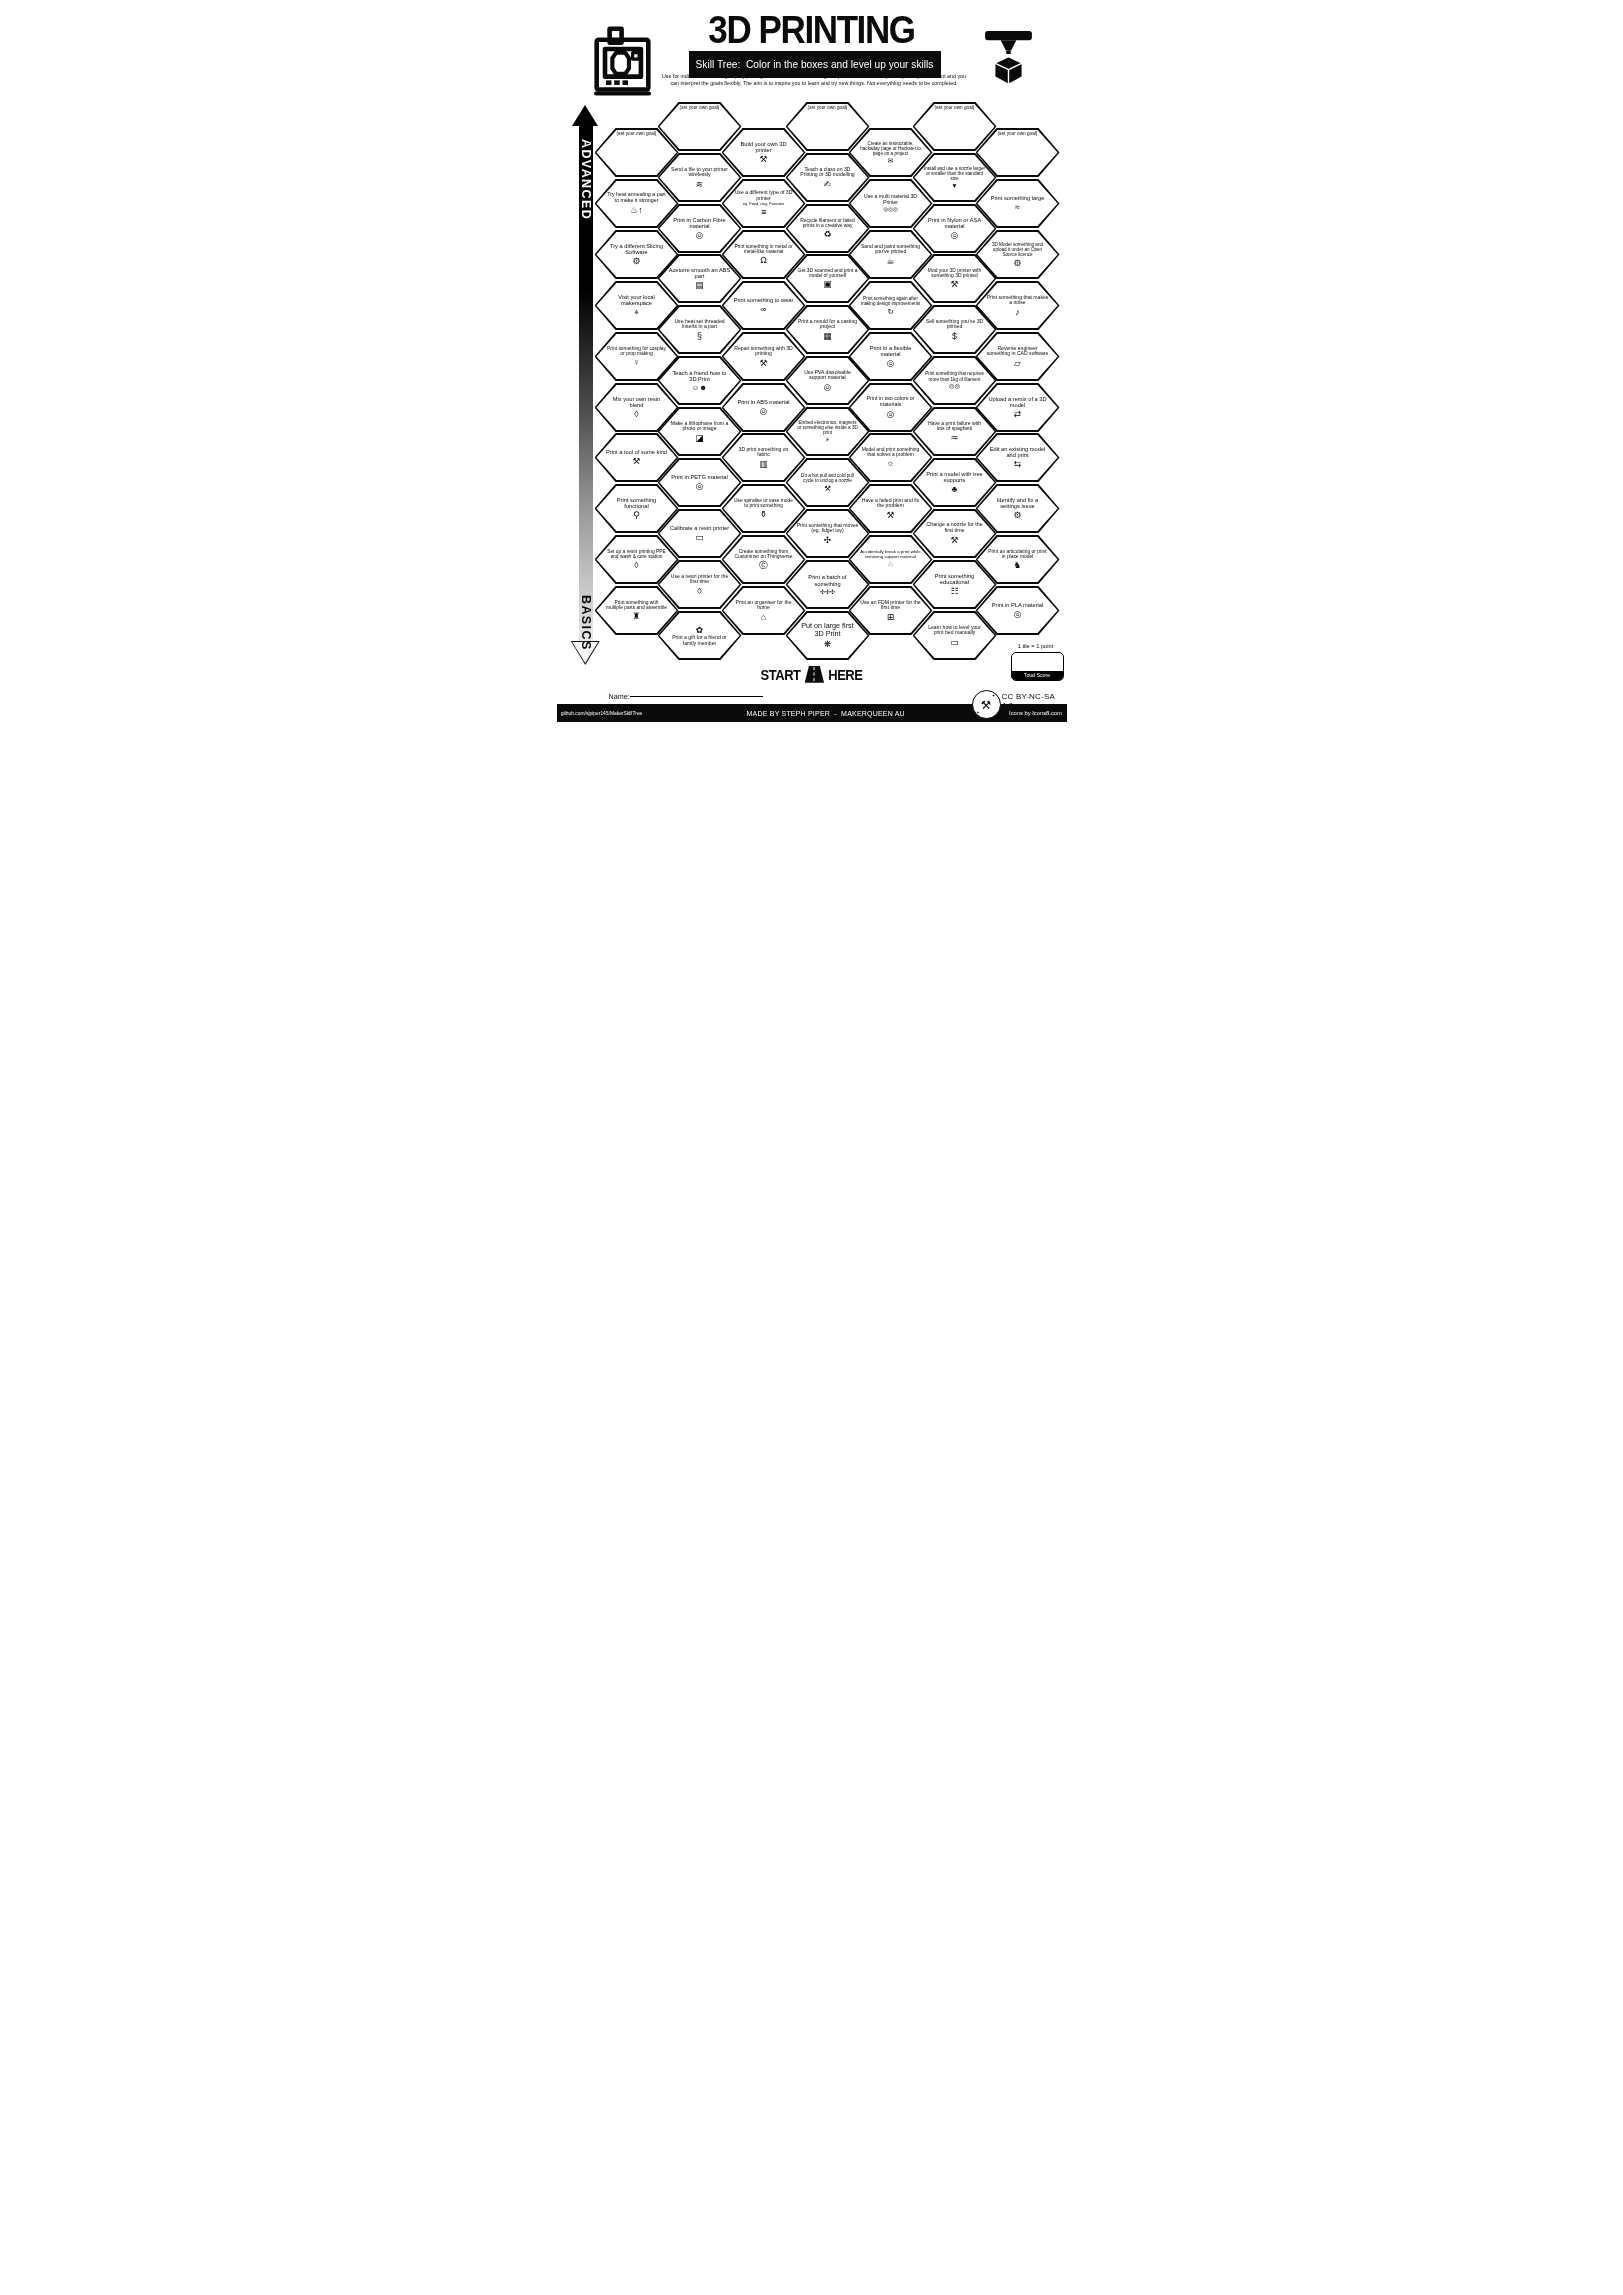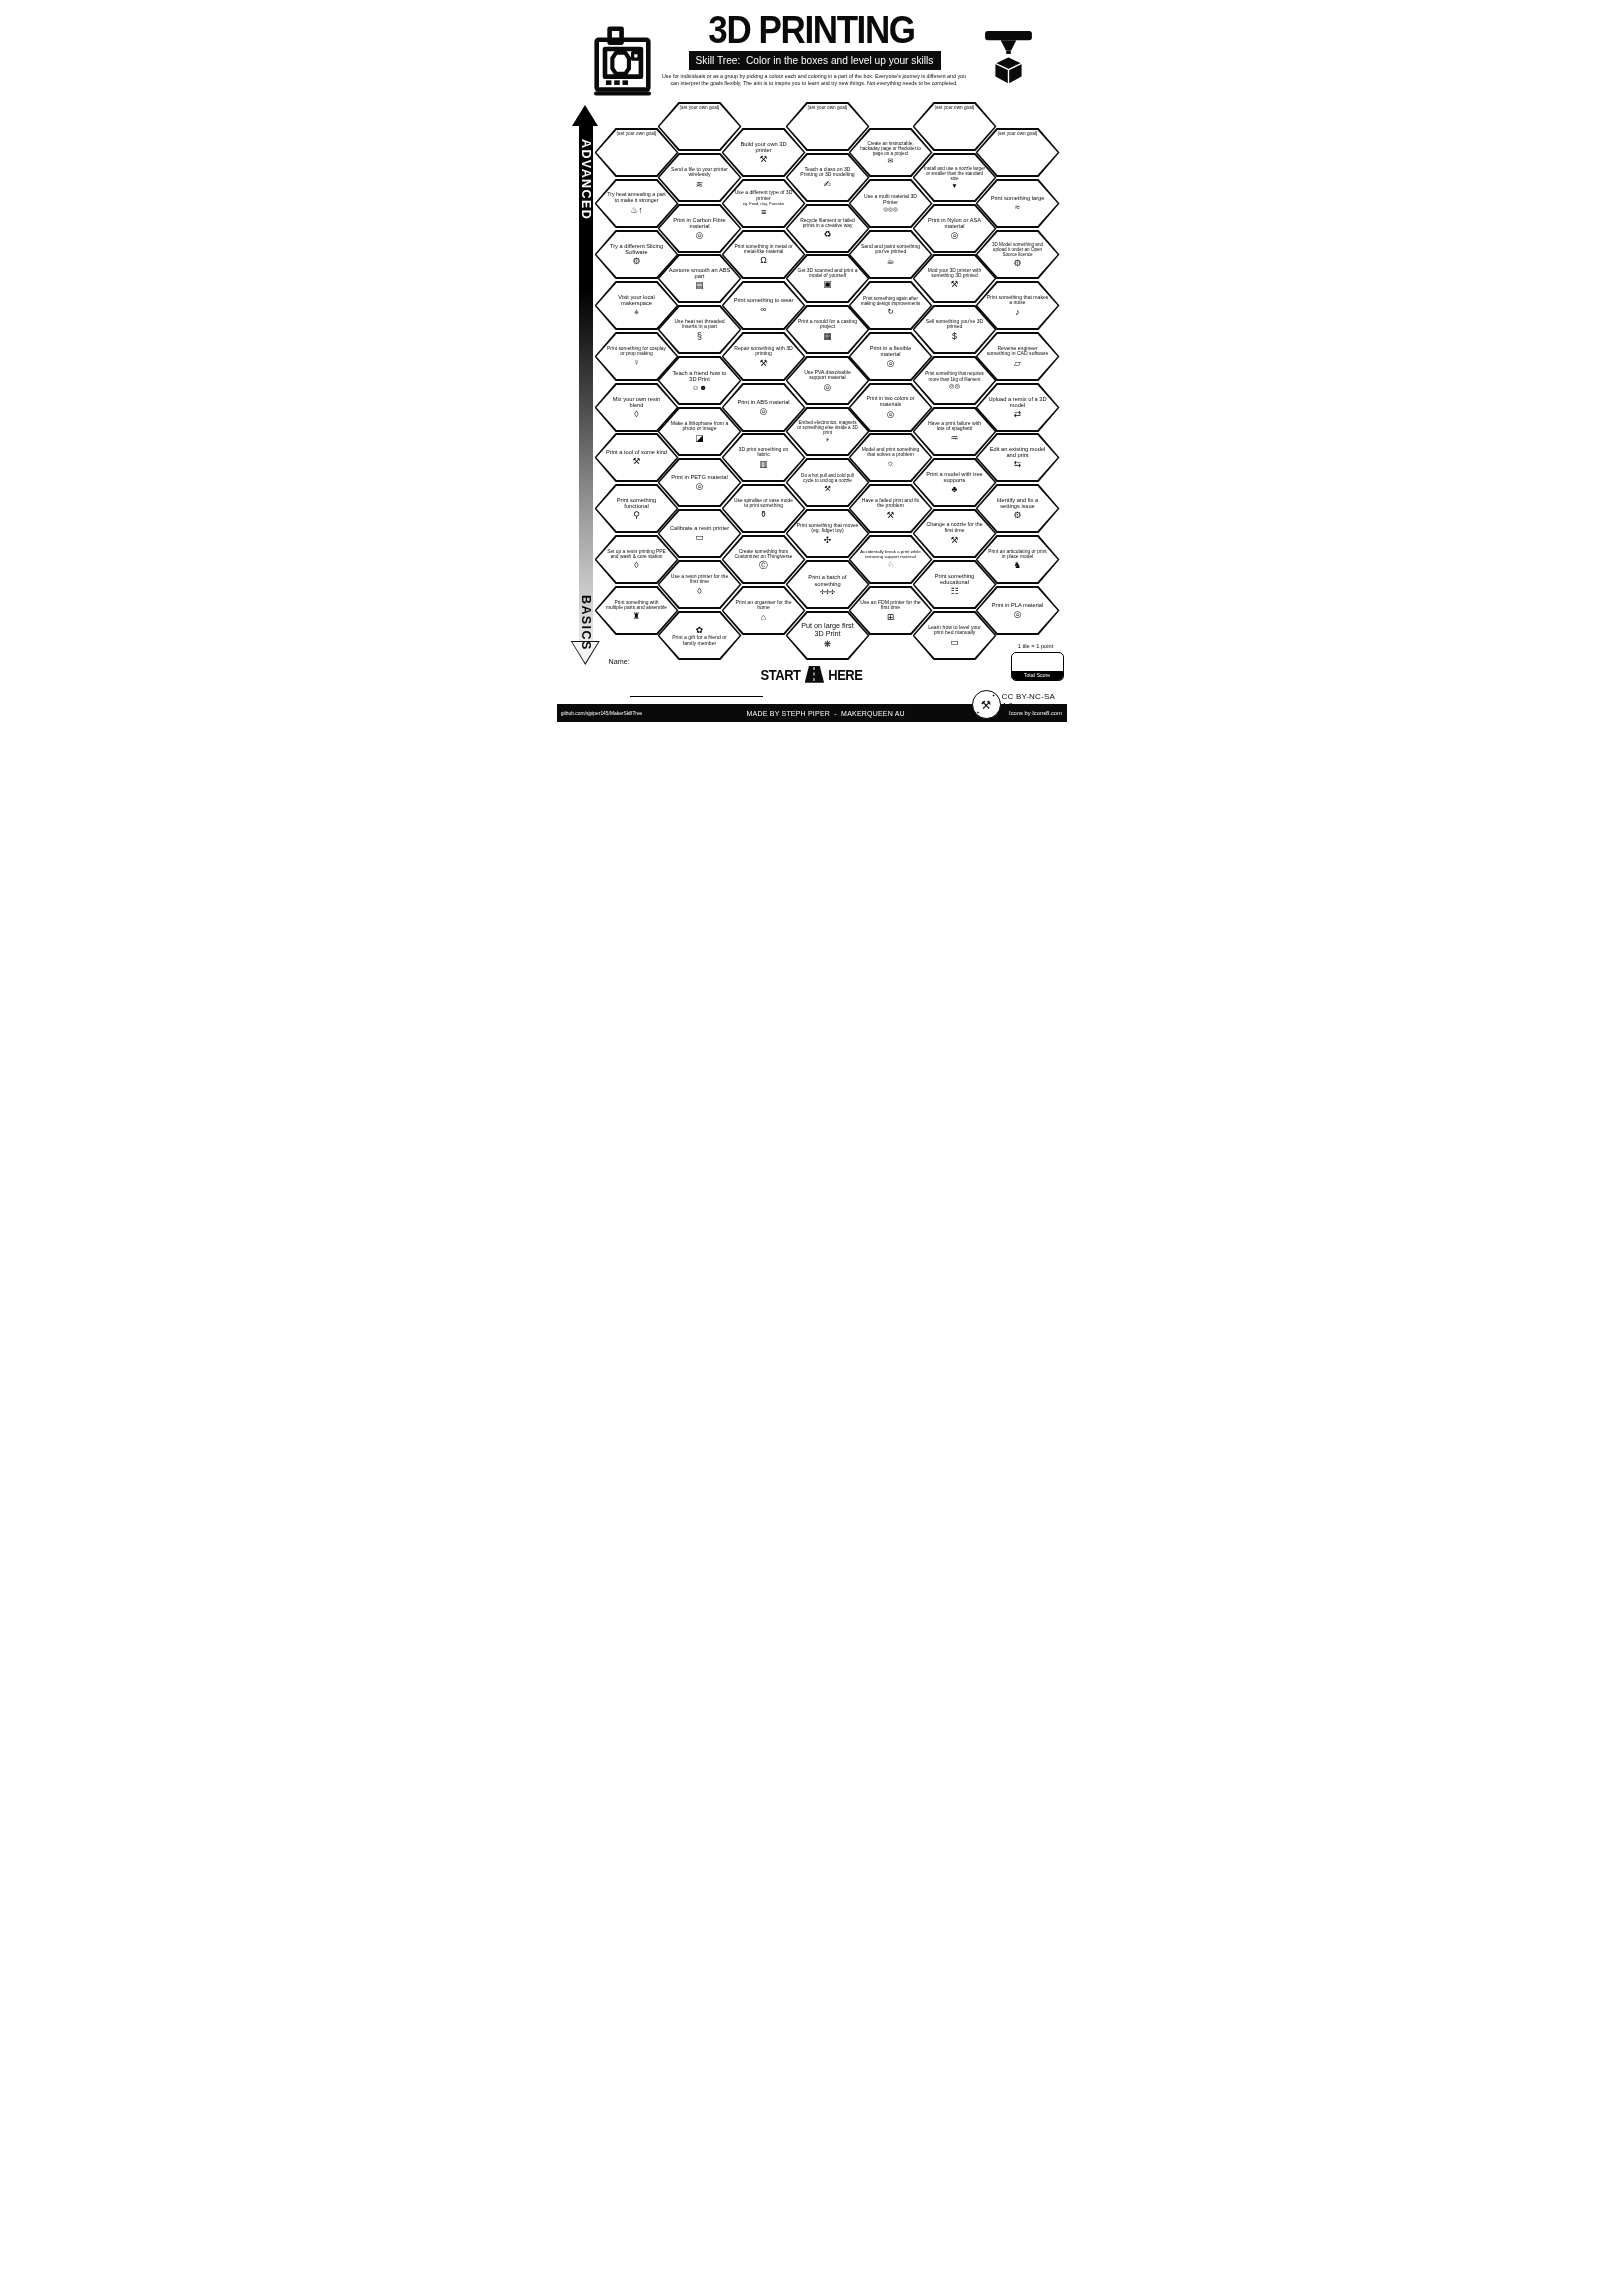--- a/index.html
+++ b/index.html
@@ -2,21 +2,21 @@
 <html style="font-size:7.4px"><head>
 <meta charset="utf-8">
 <style>
   html,body{margin:0;padding:0;background:#fff;}
   body{font-family:"Liberation Sans","DejaVu Sans",sans-serif;color:#0a0a0a;}
   #page{position:relative;width:510px;height:722px;background:#fff;overflow:hidden;margin:0 auto;}
 
   
   .title{position:absolute;top:8.3px;left:0;right:0;text-align:center;
          font-size:35px;font-weight:900;letter-spacing:-1.4px;transform:scaleY(1.1);transform-origin:top center;}
-  .banner{position:absolute;top:51px;left:132px;width:252px;height:19px;background:#0c0c0c;color:#fff;
+  .banner{position:absolute;top:51px;left:132px;width:252px;height:27px;background:#0c0c0c;color:#fff;
           display:flex;align-items:center;justify-content:center;font-size:10.2px;white-space:pre;}
   .descr{position:absolute;top:73px;left:105px;width:305px;text-align:center;font-size:5.3px;line-height:1.4;}
 
   
   .logo-left{position:absolute;left:35px;top:26px;}
   .logo-right{position:absolute;left:428px;top:31px;}
 
   
   .arrow-shaft{position:absolute;left:22px;top:124px;width:14px;height:518px;
                background:linear-gradient(#000 0%,#000 32%,#4d4d4d 55%,#9a9a9a 75%,#e9e9e9 100%);}
@@ -44,21 +44,21 @@
   .hex-icon{line-height:1;margin-top:0.9px;}
   .goal-label{position:absolute;top:3.2px;left:0;right:0;text-align:center;font-size:4.7px;}
 
   
   .start-here{position:absolute;top:666px;left:0;right:0;display:flex;align-items:center;justify-content:center;gap:4.2px;}
   .start-word{font-size:13px;font-weight:900;transform:scaleY(1.12);letter-spacing:-0.5px;}
   .road{position:relative;width:19.4px;height:16.7px;background:#0c0c0c;clip-path:polygon(22% 0,78% 0,100% 100%,0 100%);}
   .road::after{content:"";position:absolute;left:50%;top:1.4px;bottom:1.4px;border-left:1.4px dashed #fff;transform:translateX(-50%);}
 
   
-  .name-row{position:absolute;top:657px;left:52px;font-size:7.2px;}
+  .name-row{position:absolute;top:692px;left:52px;font-size:7.2px;}
   .name-line{position:absolute;top:696px;left:73px;width:133px;border-top:0.9px solid #000;}
 
   
   .tile-note{position:absolute;top:643px;left:453px;width:52px;text-align:center;font-size:5.7px;}
   .score-box{position:absolute;left:454px;top:652px;width:51px;height:27px;border:1.4px solid #000;
              border-radius:5.1px;background:#fff;overflow:hidden;}
   .score-bar{position:absolute;left:0;right:0;bottom:0;height:9.3px;background:#000;color:#fff;
              display:flex;align-items:center;justify-content:center;font-size:5.3px;}
 
   

